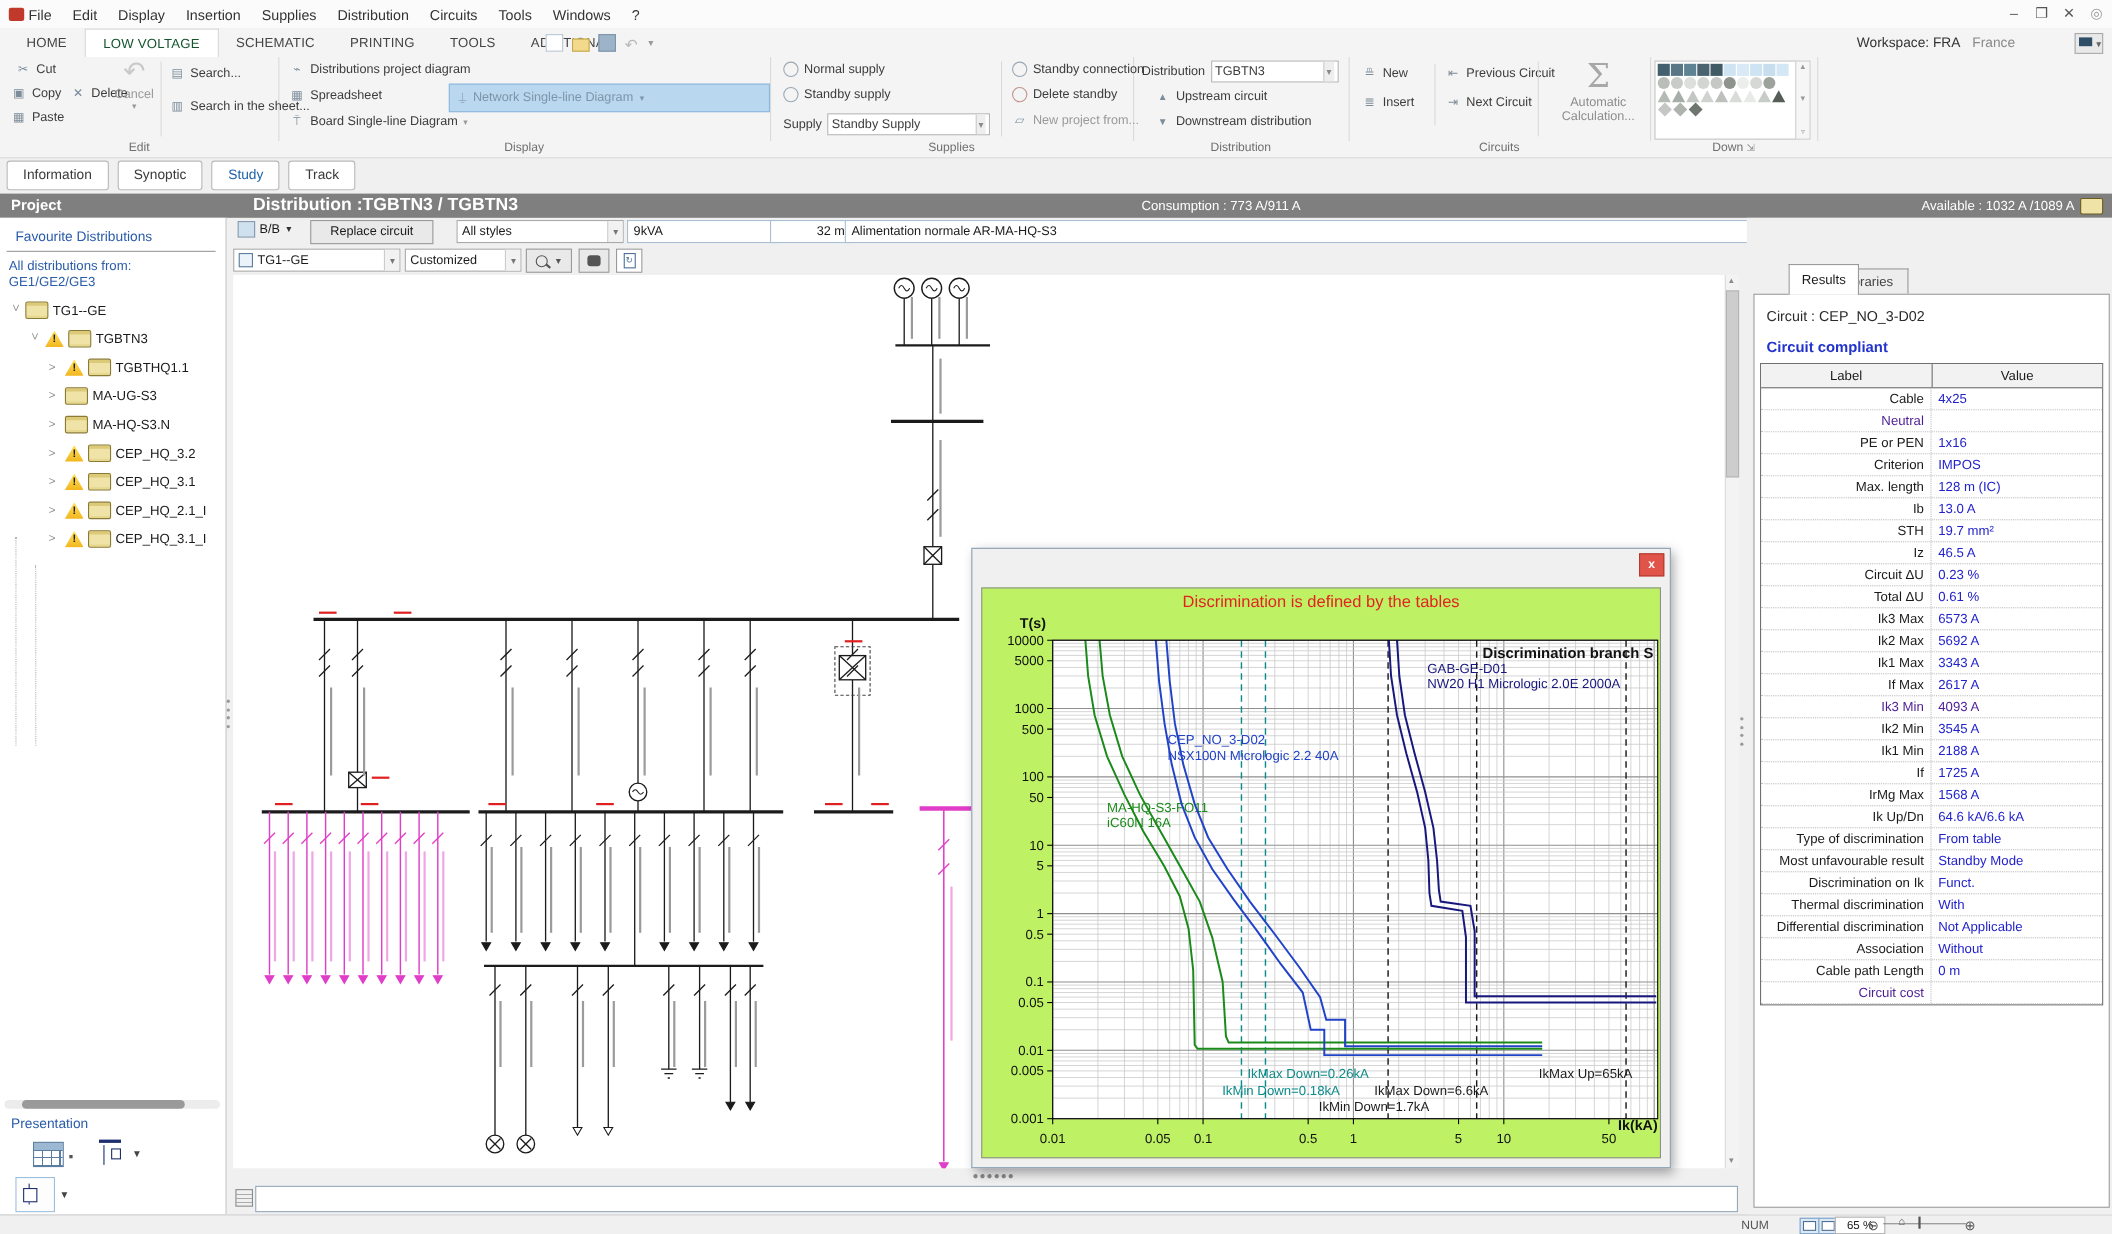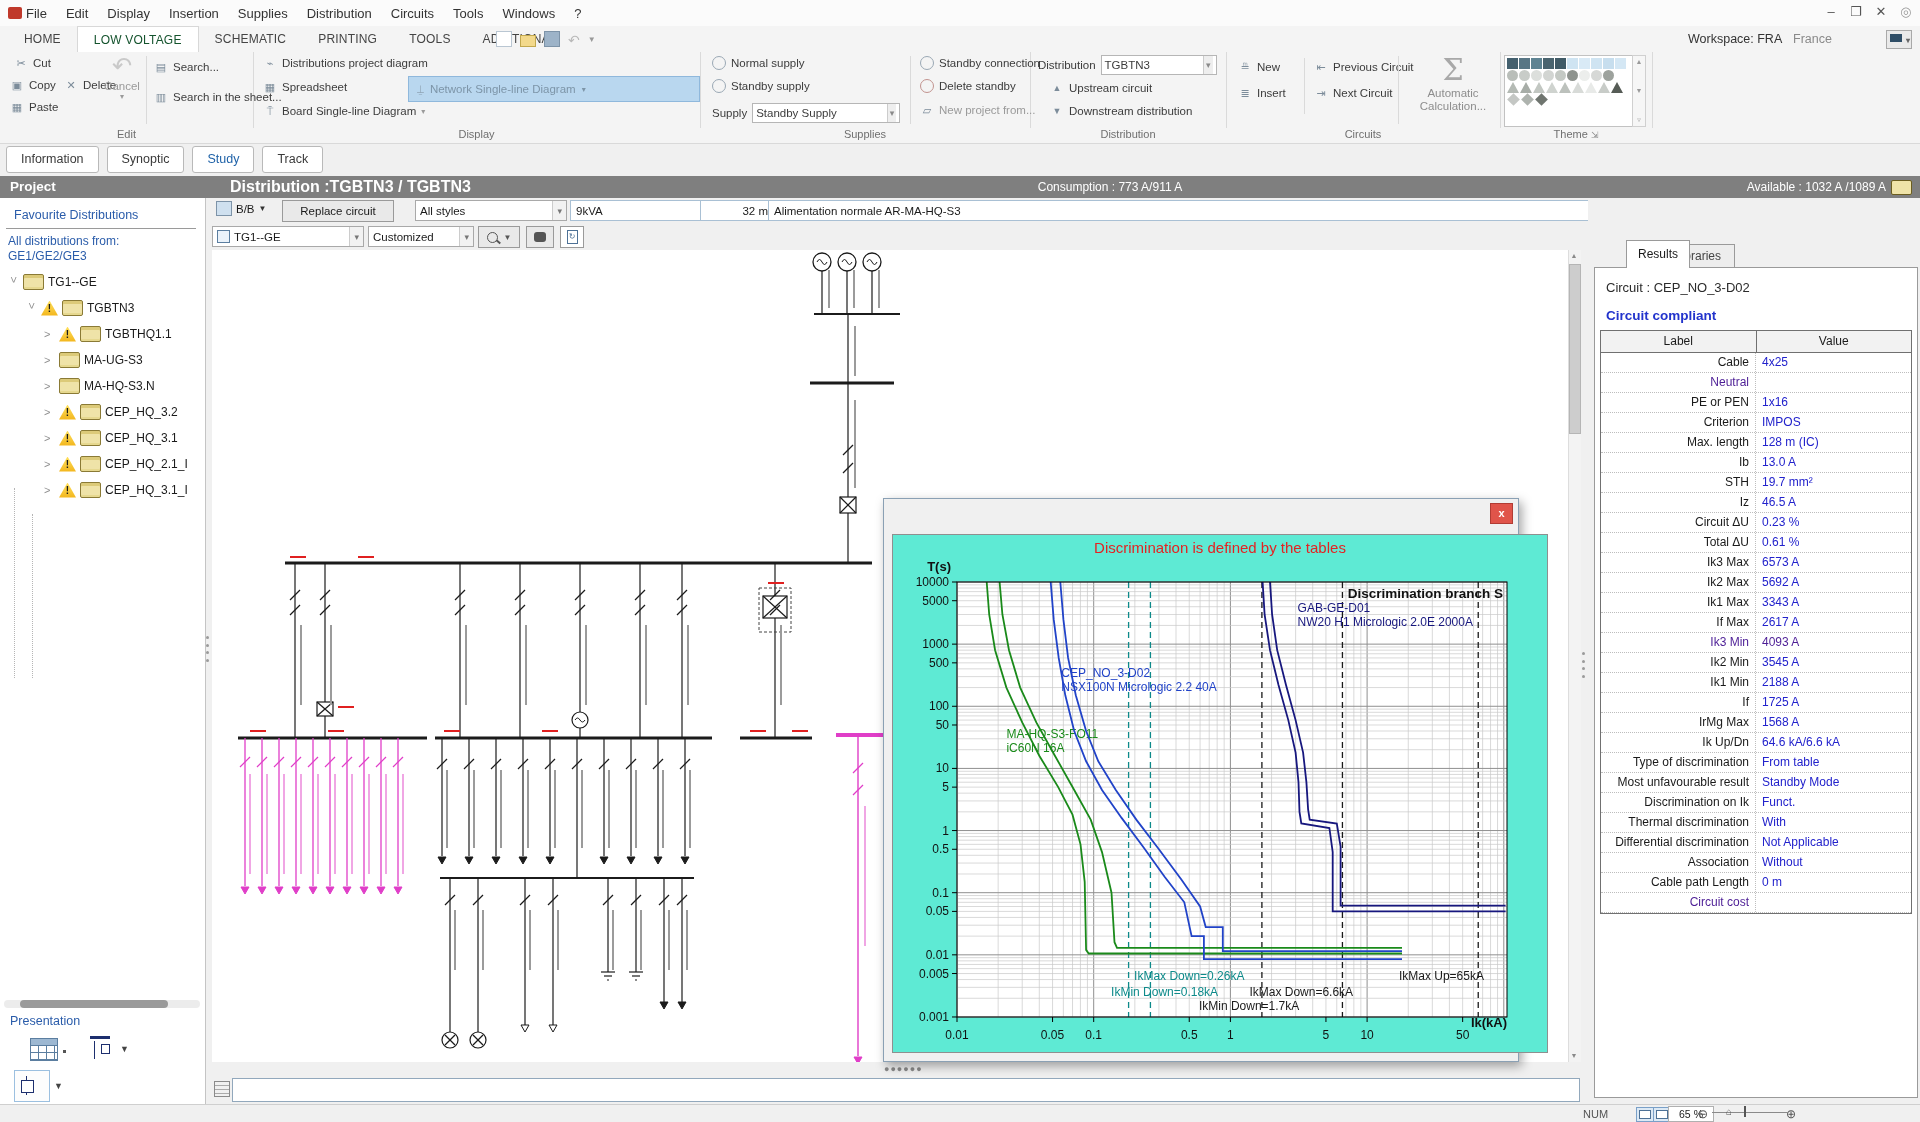--- a/index.html
+++ b/index.html
@@ -148,21 +148,21 @@
   .rrow .l{width:50%;text-align:right;padding-right:6px;box-sizing:border-box;font-size:12px;line-height:18px;border-right:1px dotted #bdbdbd;}
   .rrow .v{width:50%;padding-left:6px;box-sizing:border-box;font-size:12px;line-height:18px;color:#2222cc;}
   .rrow.muted .l,.rrow.muted .v{color:#4c1d95;}
   
   #dialog{left:883px;top:498px;width:634px;height:562px;background:#f0f0f0;border:1px solid #8aa0b4;
           box-shadow:3px 4px 10px rgba(0,0,0,.35);z-index:50;}
   #dlg-title{left:0;top:0;width:100%;height:27px;background:#f4f4f4;border-bottom:1px solid #d9d9d9;}
   #dlg-title span{position:absolute;left:10px;top:6px;font-size:12px;color:#222;}
   #dlg-close{left:606px;top:4px;width:21px;height:19px;background:#e0544a;color:#fff;text-align:center;
              line-height:19px;font-size:11px;font-weight:bold;border:1px solid #b13c34;}
-  #dlg-panel{left:8px;top:35px;width:616px;height:517px;background:#5eead4;border:1px solid #8f8f8f;padding-left:38px;}
+  #dlg-panel{left:8px;top:35px;width:616px;height:517px;background:#bef264;border:1px solid #8f8f8f;}
   #dlg-msg{left:0;top:4px;width:100%;text-align:center;color:#e42222;font-size:15px;}
   svg text{font-family:"Liberation Sans",sans-serif;}
 </style>
 </head>
 <body>
 
 <div id="titlebar" class="abs">
   <span id="app-logo" class="abs"></span>
   <nav id="menubar" class="abs">
       <span class="menu-item">File</span>
@@ -384,21 +384,21 @@
           <span class="tdi" style="background: rgb(196, 199, 196);"></span>
           <span class="tdi" style="background: rgb(174, 179, 174);"></span>
           <span class="tdi" style="background: rgb(111, 117, 111);"></span>
         </div>
     </div>
     <div id="theme-scroll">
         <span>▲</span>
         <span>▼</span>
         <span>▿</span>
       </div>
-    <div class="rlabel"><span>Theme</span> <span style="font-size:9px;color:#8a8a8a;">⇲</span></div>
+    <div class="rlabel"><span>Down</span> <span style="font-size:9px;color:#8a8a8a;">⇲</span></div>
   </div>
   <div id="ribbon-collapse" class="abs">⌃</div>
 </div>
 
 <div id="view-tabs" class="abs">
     <div class="vtab">Information</div>
     <div class="vtab">Synoptic</div>
     <div class="vtab active">Study</div>
     <div class="vtab">Track</div>
   </div>

